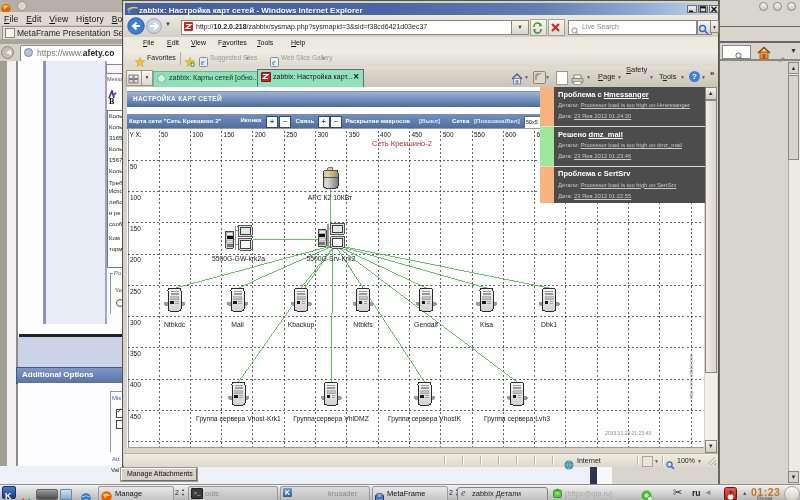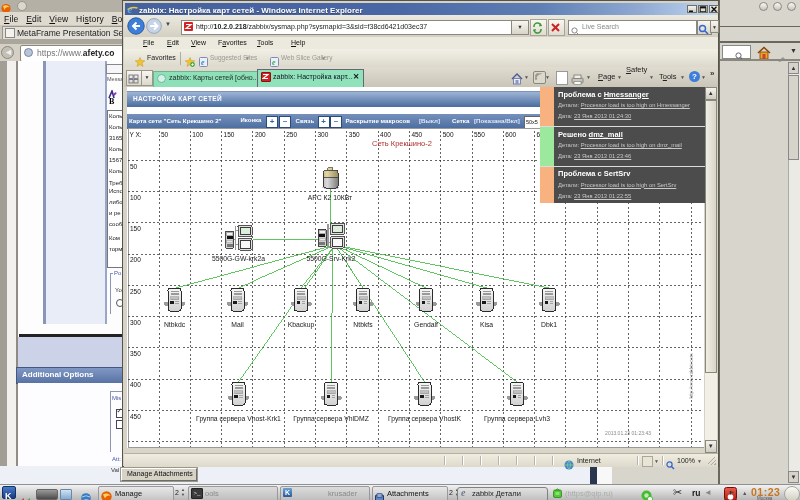--- a/index.html
+++ b/index.html
@@ -613,21 +613,21 @@
     </div>
   <div class="abs txt" style="left:296px;top:3.5px;font-size:7.5px;color:#8a8a8a;margin-left:32px;">krusader</div>
 
   <div class="abs" style="left:372px;top:1px;width:74px;height:14px;background:linear-gradient(#e8e8e8,#c2c2c2);border:1px solid #999;border-radius:2px;"></div>
   <div class="abs" style="left:375px;top:3px;width:9px;height:9px;">
     <svg width="9" height="9">
         <rect x="0.5" y="2" width="8" height="6" rx="1" fill="#5588cc" stroke="#335"></rect>
         <rect x="2" y="0.5" width="5" height="4" rx="0.5" fill="#88aadd" stroke="#335" stroke-width="0.6"></rect>
       </svg>
   </div>
-  <div class="abs txt" style="left:387px;top:3.5px;font-size:7.5px;color:#111;">Attachments</div>
+  <div class="abs txt" style="left:387px;top:3.5px;font-size:7.5px;color:#111;">MetaFrame</div>
 
   <div class="abs txt" style="left:449px;top:3.5px;font-size:7px;color:#222;">2</div>
   <div class="abs txt" style="left:455px;top:2px;font-size:4px;color:#444;">▲<br>▼</div>
 
   <div class="abs" style="left:457px;top:1.5px;width:89px;height:13px;background:linear-gradient(#e2e2e2,#bebebe);border:1px solid #808080;border-radius:3px;"></div>
   <div class="abs" style="left:461px;top:3px;width:9px;height:9px;">
     <svg width="9" height="9" style="display:block">
         <text x="0" y="8" font-size="10" font-style="italic" font-weight="bold" fill="#6a7a8a" font-family="Liberation Serif">e</text>
       </svg>
   </div>

